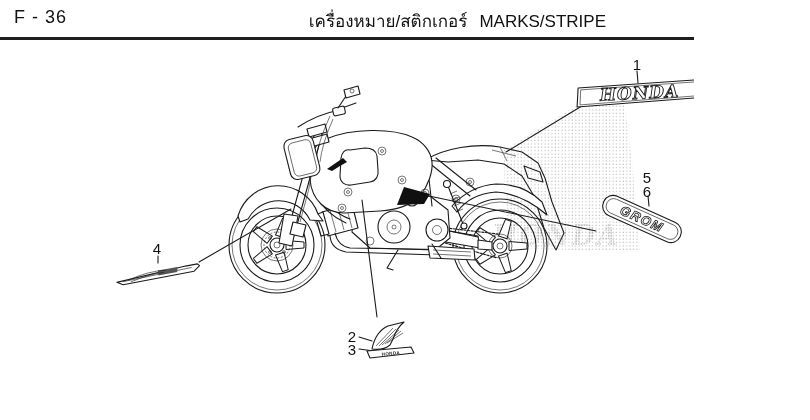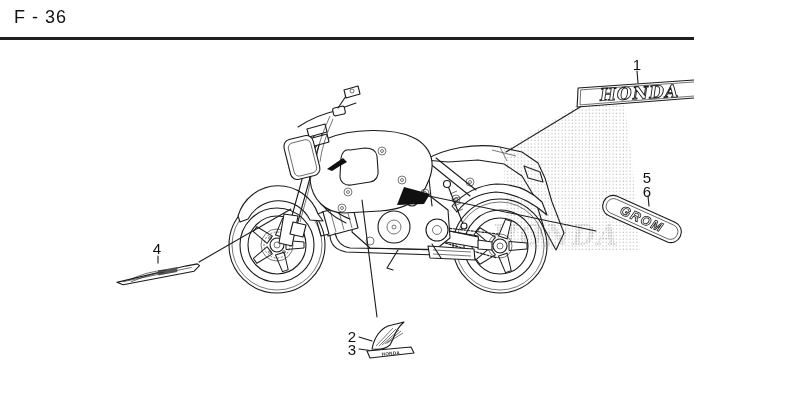--- a/index.html
+++ b/index.html
@@ -21,20 +21,23 @@
   .tiny{font:bold 4.5px "Liberation Sans",sans-serif;fill:#222;letter-spacing:.4px;}
   .ghost{font:bold italic 27px "DejaVu Serif",serif;letter-spacing:2px;}
 </style>
 </head>
 <body>
 
 <div class="page">
 
   <div class="hdr">
     <span class="code">F - 36</span>
+    <span class="title">
+      <span>เครื่องหมาย/สติกเกอร์</span><span class="en">MARKS/STRIPE</span>
+    </span>
   </div>
 
   <svg width="810" height="380" viewBox="0 40 810 380">
     <defs>
       <pattern id="ht" width="3.4" height="3.4" patternUnits="userSpaceOnUse">
         <circle cx="1.1" cy="1.1" r=".62" fill="#6f6f6f"></circle>
       </pattern>
       <pattern id="ht2" width="2.7" height="2.7" patternUnits="userSpaceOnUse">
         <circle cx="1" cy="1" r=".68" fill="#8a8a8a"></circle>
       </pattern>

